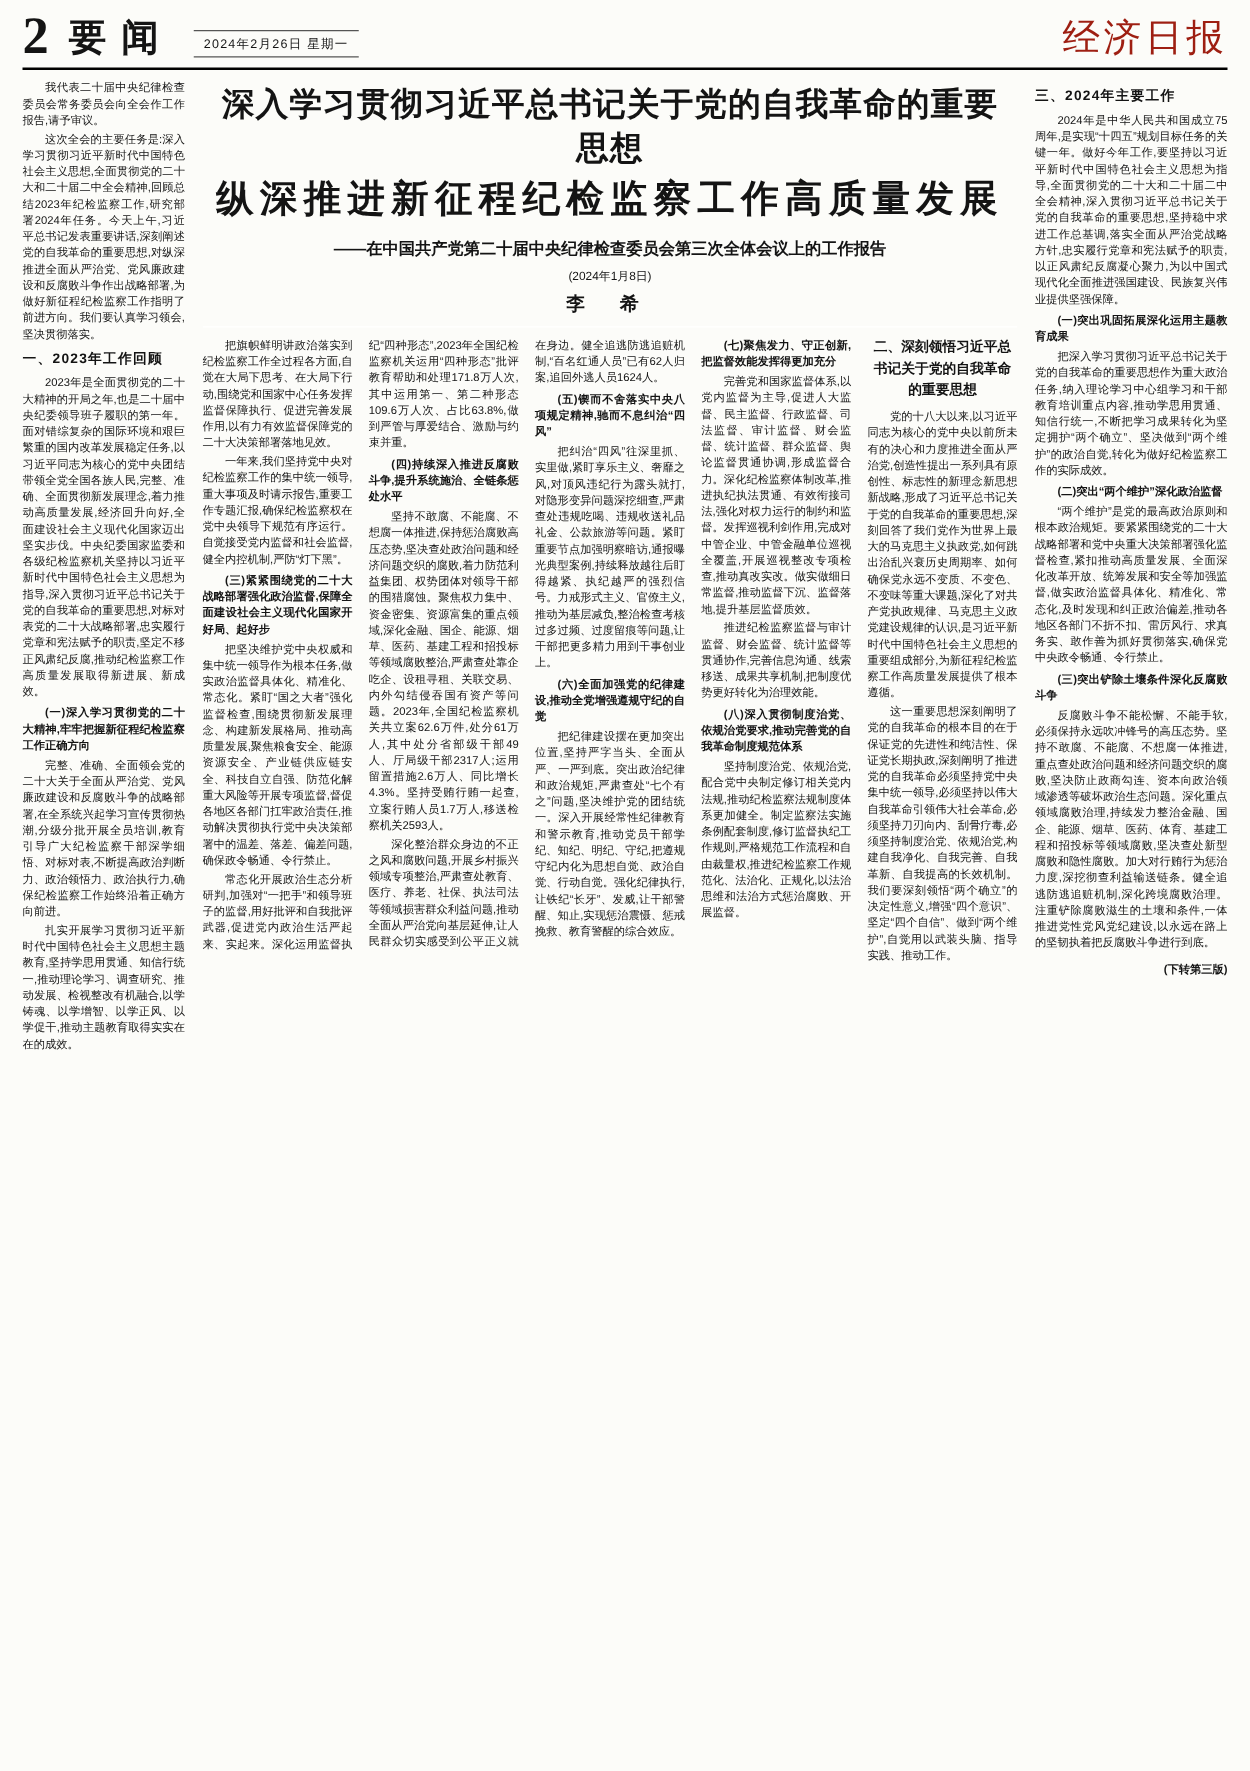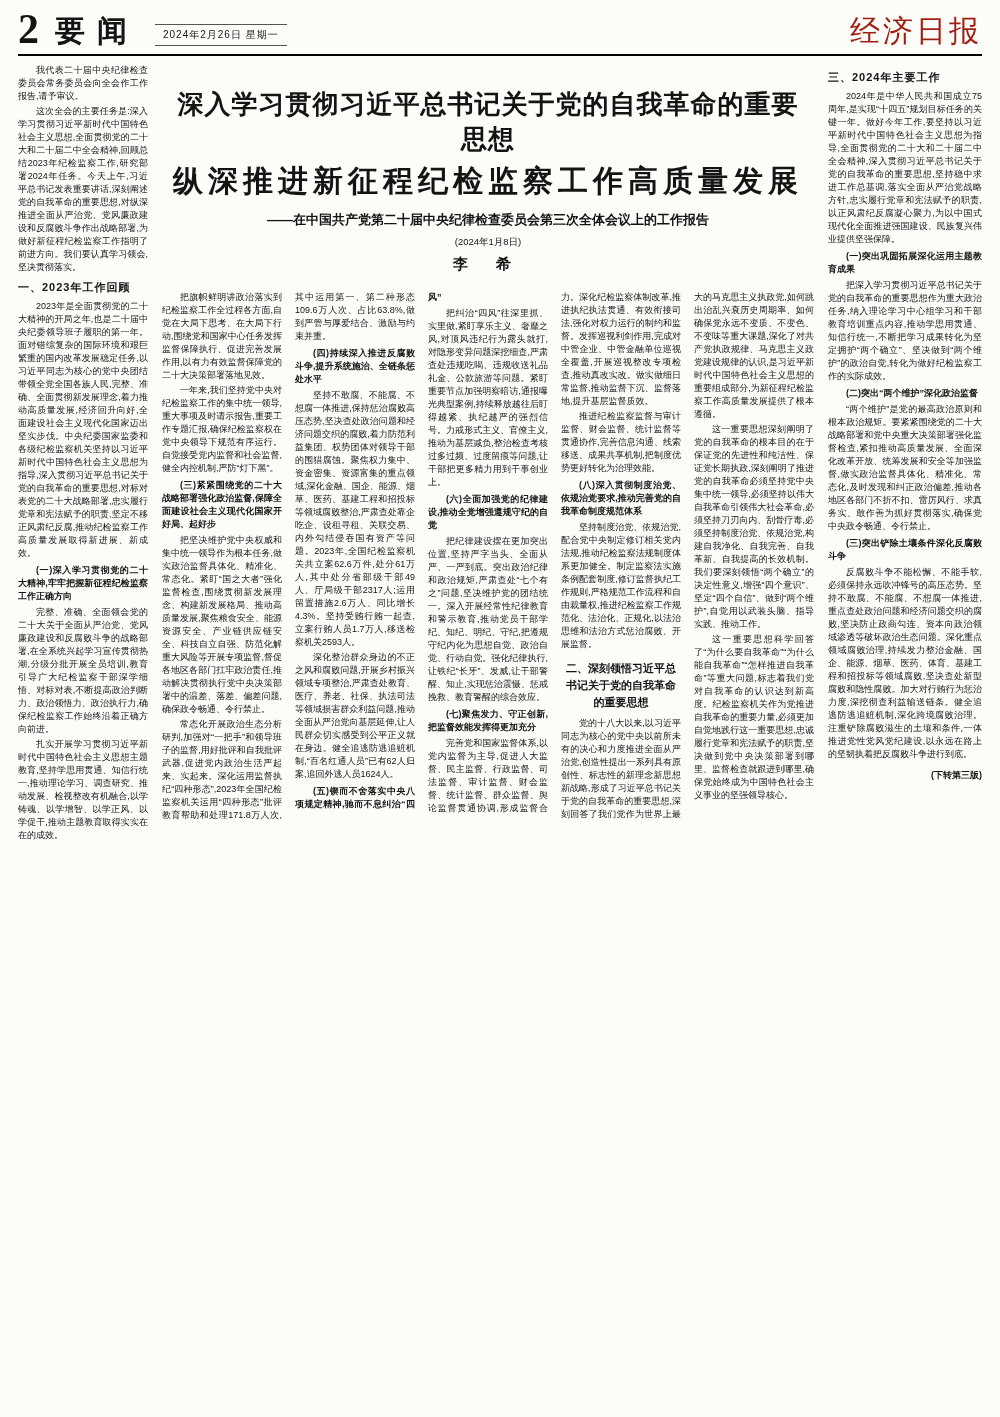--- a/index.html
+++ b/index.html
@@ -13,21 +13,21 @@
     border-bottom:2px solid #000;padding-bottom:6px;}
   .mh-left{display:flex;align-items:flex-end;gap:16px;}
   .page-num{font-family:"Liberation Serif",serif;font-size:42px;font-weight:bold;line-height:.85;}
   .section-name{font-size:30px;font-weight:bold;letter-spacing:12px;line-height:1;padding-bottom:2px;}
   .date-line{font-size:10px;padding-bottom:5px;letter-spacing:1px;border-top:1px solid #555;border-bottom:1px solid #555;padding:3px 8px;margin-bottom:2px;}
   .paper-name{font-family:"Liberation Serif",serif;font-size:30px;font-weight:normal;color:#9e1f12;letter-spacing:3px;line-height:1;padding-bottom:2px;}
   
   .content{display:grid;grid-template-columns:130px 1fr 154px;column-gap:14px;
     height:1322px;margin-top:8px;}
   .col-side{font-size:9px;line-height:13px;text-align:justify;overflow:hidden;}
-  .mid{display:flex;flex-direction:column;overflow:hidden;margin-top:21px;}
+  .mid{display:flex;flex-direction:column;overflow:hidden;}
   
   .headline-block{text-align:center;padding:2px 4px 8px;border-bottom:1px solid #fff;}
   .hl1{font-size:26px;font-weight:900;letter-spacing:1px;line-height:1.35;}
   .hl2{font-size:30px;font-weight:900;letter-spacing:5px;line-height:1.3;margin-top:4px;}
   .hl-sub{font-size:13px;font-weight:bold;margin-top:11px;}
   .hl-date{font-size:9.5px;margin-top:7px;}
   .hl-author{font-size:15px;font-weight:bold;letter-spacing:12px;margin-top:6px;}
   
   .mid-flow{flex:1;columns:5;column-gap:13px;font-size:9px;line-height:13px;
     text-align:justify;overflow:hidden;margin-top:8px;}
@@ -85,21 +85,20 @@
           <div class="sub-heading">(六)全面加强党的纪律建设,推动全党增强遵规守纪的自觉</div>
           <div class="para">把纪律建设摆在更加突出位置,坚持严字当头、全面从严、一严到底。突出政治纪律和政治规矩,严肃查处“七个有之”问题,坚决维护党的团结统一。深入开展经常性纪律教育和警示教育,推动党员干部学纪、知纪、明纪、守纪,把遵规守纪内化为思想自觉、政治自觉、行动自觉。强化纪律执行,让铁纪“长牙”、发威,让干部警醒、知止,实现惩治震慑、惩戒挽救、教育警醒的综合效应。</div>
           <div class="sub-heading">(七)聚焦发力、守正创新,把监督效能发挥得更加充分</div>
           <div class="para">完善党和国家监督体系,以党内监督为主导,促进人大监督、民主监督、行政监督、司法监督、审计监督、财会监督、统计监督、群众监督、舆论监督贯通协调,形成监督合力。深化纪检监察体制改革,推进执纪执法贯通、有效衔接司法,强化对权力运行的制约和监督。发挥巡视利剑作用,完成对中管企业、中管金融单位巡视全覆盖,开展巡视整改专项检查,推动真改实改。做实做细日常监督,推动监督下沉、监督落地,提升基层监督质效。</div>
           <div class="para">推进纪检监察监督与审计监督、财会监督、统计监督等贯通协作,完善信息沟通、线索移送、成果共享机制,把制度优势更好转化为治理效能。</div>
           <div class="sub-heading">(八)深入贯彻制度治党、依规治党要求,推动完善党的自我革命制度规范体系</div>
           <div class="para">坚持制度治党、依规治党,配合党中央制定修订相关党内法规,推动纪检监察法规制度体系更加健全。制定监察法实施条例配套制度,修订监督执纪工作规则,严格规范工作流程和自由裁量权,推进纪检监察工作规范化、法治化、正规化,以法治思维和法治方式惩治腐败、开展监督。</div>
           <div class="center-heading">二、深刻领悟习近平总书记关于党的自我革命的重要思想</div>
           <div class="para">党的十八大以来,以习近平同志为核心的党中央以前所未有的决心和力度推进全面从严治党,创造性提出一系列具有原创性、标志性的新理念新思想新战略,形成了习近平总书记关于党的自我革命的重要思想,深刻回答了我们党作为世界上最大的马克思主义执政党,如何跳出治乱兴衰历史周期率、如何确保党永远不变质、不变色、不变味等重大课题,深化了对共产党执政规律、马克思主义政党建设规律的认识,是习近平新时代中国特色社会主义思想的重要组成部分,为新征程纪检监察工作高质量发展提供了根本遵循。</div>
           <div class="para">这一重要思想深刻阐明了党的自我革命的根本目的在于保证党的先进性和纯洁性、保证党长期执政,深刻阐明了推进党的自我革命必须坚持党中央集中统一领导,必须坚持以伟大自我革命引领伟大社会革命,必须坚持刀刃向内、刮骨疗毒,必须坚持制度治党、依规治党,构建自我净化、自我完善、自我革新、自我提高的长效机制。我们要深刻领悟“两个确立”的决定性意义,增强“四个意识”、坚定“四个自信”、做到“两个维护”,自觉用以武装头脑、指导实践、推动工作。</div>
-          <div class="para">这一重要思想科学回答了“为什么要自我革命”“为什么能自我革命”“怎样推进自我革命”等重大问题,标志着我们党对自我革命的认识达到新高度。纪检监察机关作为党推进自我革命的重要力量,必须更加自觉地践行这一重要思想,忠诚履行党章和宪法赋予的职责,坚决做到党中央决策部署到哪里、监督检查就跟进到哪里,确保党始终成为中国特色社会主义事业的坚强领导核心。</div>
         </div>
     </div>
 
     <div class="col-side">
         <div class="sec-heading">三、2024年主要工作</div>
         <div class="para">2024年是中华人民共和国成立75周年,是实现“十四五”规划目标任务的关键一年。做好今年工作,要坚持以习近平新时代中国特色社会主义思想为指导,全面贯彻党的二十大和二十届二中全会精神,深入贯彻习近平总书记关于党的自我革命的重要思想,坚持稳中求进工作总基调,落实全面从严治党战略方针,忠实履行党章和宪法赋予的职责,以正风肃纪反腐凝心聚力,为以中国式现代化全面推进强国建设、民族复兴伟业提供坚强保障。</div>
         <div class="sub-heading">(一)突出巩固拓展深化运用主题教育成果</div>
         <div class="para">把深入学习贯彻习近平总书记关于党的自我革命的重要思想作为重大政治任务,纳入理论学习中心组学习和干部教育培训重点内容,推动学思用贯通、知信行统一,不断把学习成果转化为坚定拥护“两个确立”、坚决做到“两个维护”的政治自觉,转化为做好纪检监察工作的实际成效。</div>
         <div class="sub-heading">(二)突出“两个维护”深化政治监督</div>
         <div class="para">“两个维护”是党的最高政治原则和根本政治规矩。要紧紧围绕党的二十大战略部署和党中央重大决策部署强化监督检查,紧扣推动高质量发展、全面深化改革开放、统筹发展和安全等加强监督,做实政治监督具体化、精准化、常态化,及时发现和纠正政治偏差,推动各地区各部门不折不扣、雷厉风行、求真务实、敢作善为抓好贯彻落实,确保党中央政令畅通、令行禁止。</div>

